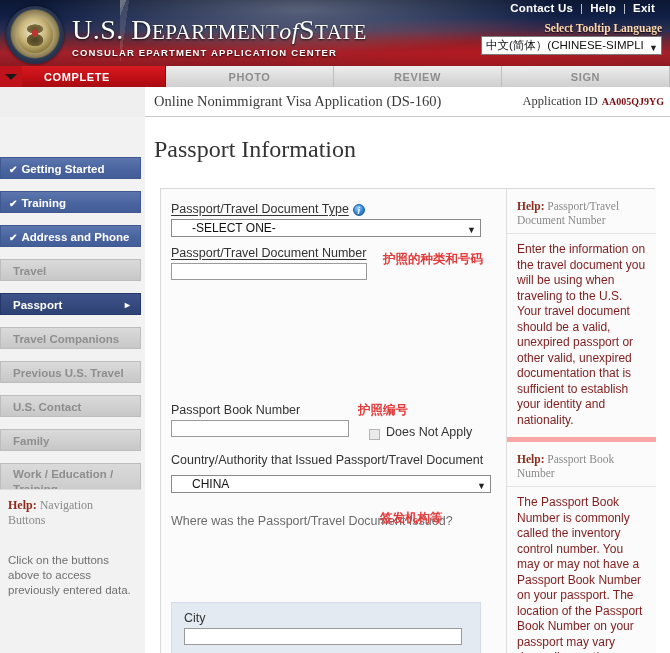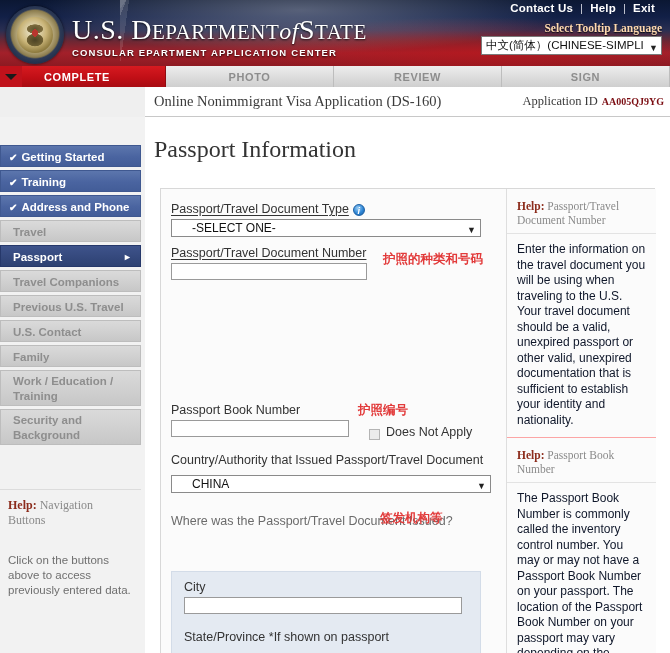--- a/index.html
+++ b/index.html
@@ -115,21 +115,21 @@
     font-family:"Liberation Serif", serif; font-size:12.5px; color:#3b3b3b;
   }
   #app-id-val { font-weight:bold; font-size:10px; color:#7b0d12; margin-left:4px; }
   #subheader-left-gap {
     position:absolute; left:0; top:87px; width:145px; height:30px; background:#efefef;
   }
 
   
   #sidebar { position:absolute; left:0; top:117px; width:145px; height:536px; background:#f2f2f2; }
   .navitem {
-    position:relative; margin:0 4px 3px 0; height:22px; line-height:22px;
+    position:relative; margin:12px 4px 3px 0; height:22px; line-height:22px;
     font-size:11.5px; font-weight:bold; padding-left:8px; color:#ffffff;
     background:linear-gradient(180deg,#5c76ad 0%,#4a64a0 55%,#435d98 100%);
     border:1px solid #3f5890; white-space:nowrap; overflow:hidden;
   }
   .navitem .chk { margin-right:4px; font-size:10px; }
   .navitem.current {
     background:linear-gradient(180deg,#3e538b 0%,#34487c 60%,#2d4172 100%);
     border-color:#26386a; padding-left:12px;
   }
   .navitem.current .arw {
@@ -185,41 +185,41 @@
     position:absolute; color:#e23b3b; font-size:12.5px; font-weight:bold;
     font-family:"DejaVu Sans", sans-serif; white-space:nowrap;
   }
 
   .help-h {
     font-family:"Liberation Serif", serif; font-size:11.5px; color:#8a8a8a;
     line-height:14px; padding:10px 8px 6px 10px; border-bottom:1px solid #e3e3e3;
   }
   .help-h b { color:#8c2c1c; }
   .help-b {
-    font-size:12px; color:#0f172a; line-height:15.5px; padding:8px 8px 0 10px;
+    font-size:12px; color:#7f1d1d; line-height:15.5px; padding:8px 8px 0 10px;
   }
 
   #chk-dna {
     position:absolute; left:198px; top:9px; width:11px; height:11px;
     background:#ebebeb; border:1px solid #b4b4b4;
   }
   #chk-dna-label {
     position:absolute; left:215px; top:5px; font-size:12.5px; color:#333;
   }
 
   #info-icon {
     display:inline-block; width:12px; height:12px; border-radius:50%;
     background:radial-gradient(circle at 40% 32%, #9fd0f5 0%, #2e86d6 55%, #1b5fa3 100%);
     color:#ffffff; font-size:9px; font-weight:bold; font-style:italic;
     text-align:center; line-height:12px; vertical-align:-1px; margin-left:4px;
     border:1px solid #1b5fa3;
   }
 
   #issued-sub {
-    position:absolute; left:10px; top:382px; width:310px; bottom:0;
+    position:absolute; left:10px; top:413px; width:310px; bottom:0;
     background:#e4eaf2; border:1px solid #d3dce8; border-bottom:none;
   }
   .sub-label { font-size:12.5px; color:#333333; }
   .sub-box { height:17px; background:#ffffff; border:1px solid #9a9a9a; margin-top:3px; }
 </style>
 </head>
 <body>
 
 <div id="banner">
   <div id="topnav">
@@ -336,21 +336,21 @@
         </div>
 
       </div>
 
     </div>
 
     <div id="form-right">
       <div class="help-h"><b>Help:</b><span> Passport/Travel Document Number</span></div>
       <div class="help-b">Enter the information on the travel document you will be using when traveling to the U.S. Your travel document should be a valid, unexpired passport or other valid, unexpired documentation that is sufficient to establish your identity and nationality.</div>
 
-      <div class="help-h" style="margin-top:9px;border-top:1px solid #fca5a5;"><b>Help:</b><span> Passport Book Number</span></div>
+      <div class="help-h" style="margin-top:9px;border-top:5px solid #fca5a5;"><b>Help:</b><span> Passport Book Number</span></div>
       <div class="help-b">The Passport Book Number is commonly called the inventory control number. You may or may not have a Passport Book Number on your passport. The location of the Passport Book Number on your passport may vary depending on the country that issued your passport. Please contact your passport issuing authority if</div>
     </div>
 
   </div>
 
   <div class="cn" style="left:238px;top:134px;">护照的种类和号码</div>
   <div class="cn" style="left:213px;top:285px;">护照编号</div>
   <div class="cn" style="left:235px;top:393px;">签发机构等</div>
 </div>
 

